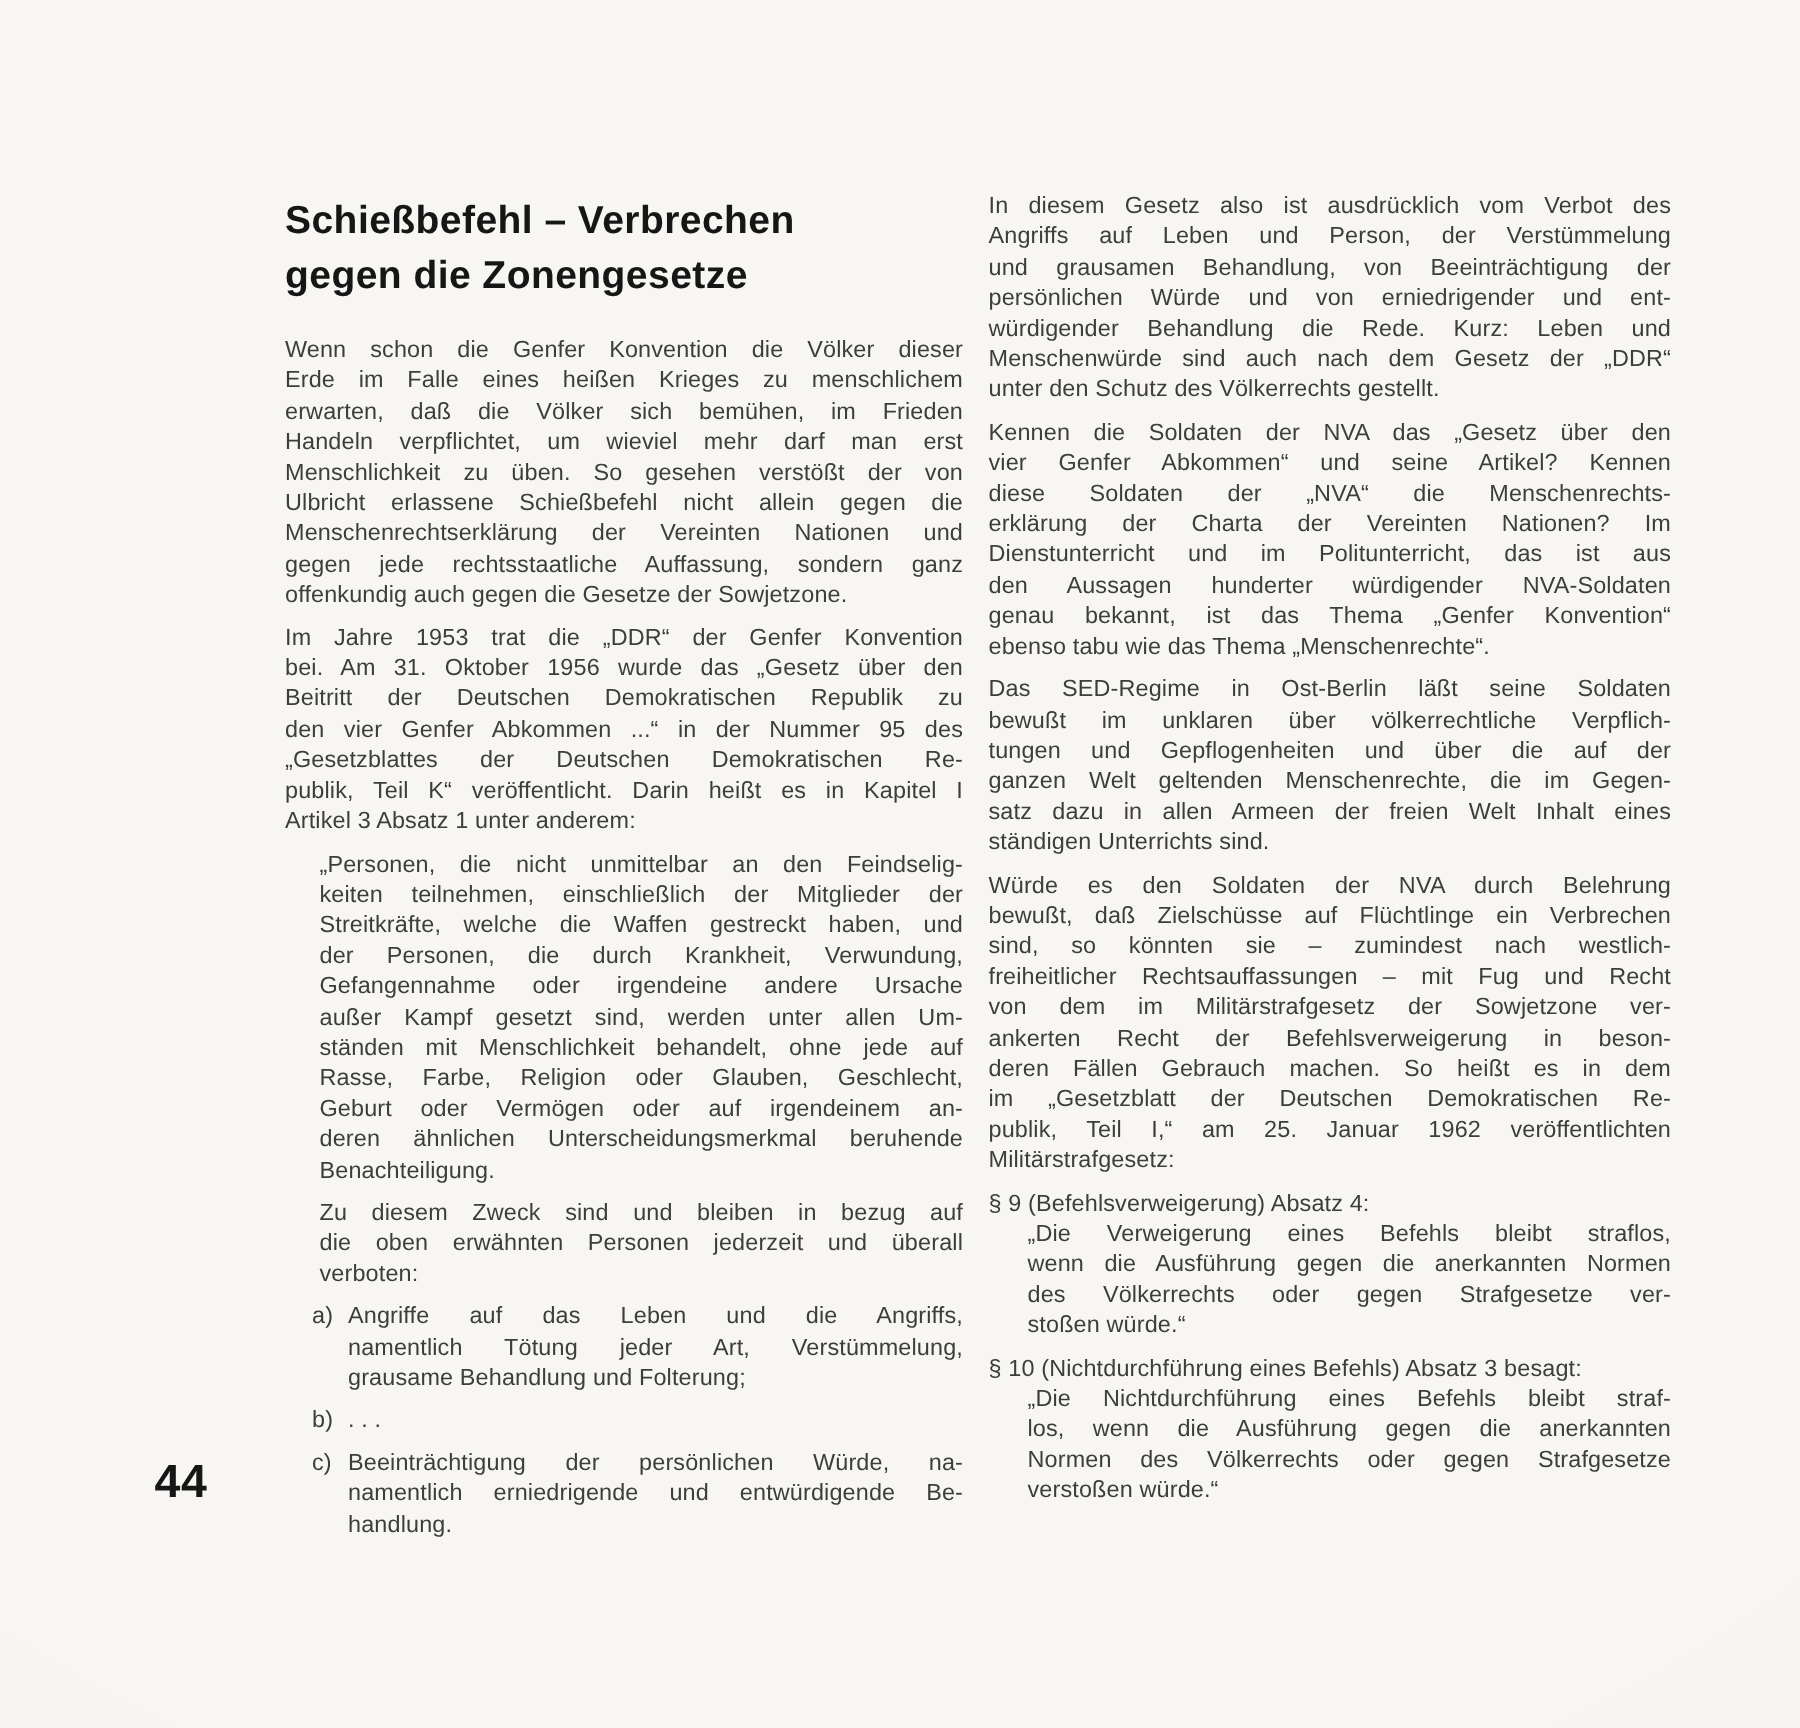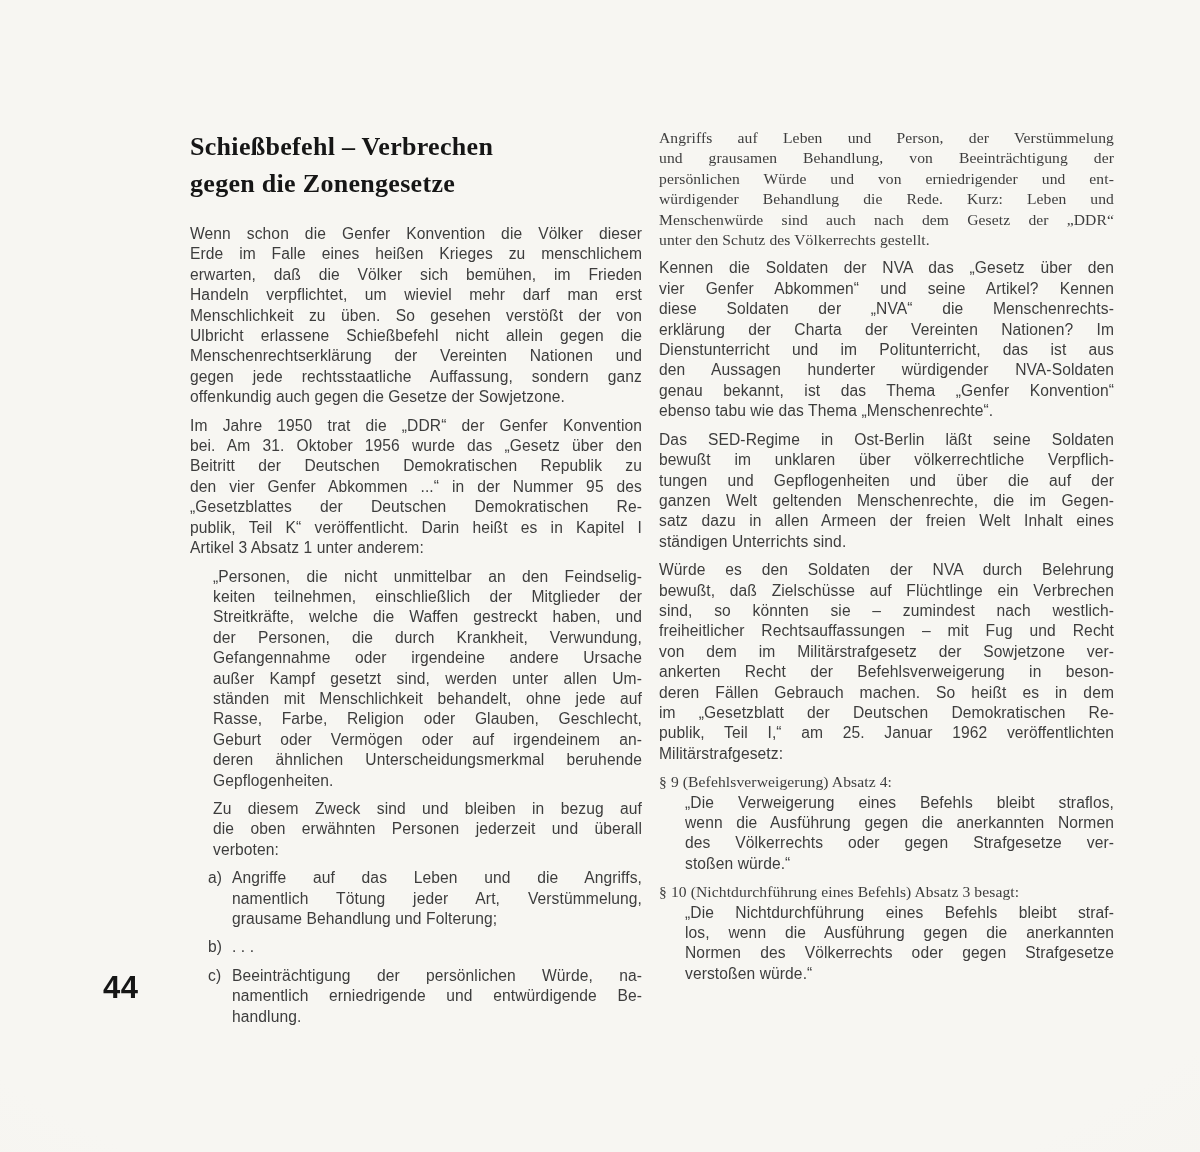--- a/index.html
+++ b/index.html
@@ -19,42 +19,42 @@
     top: 128px;
     font-size: 15.6px;
     line-height: 20.4px;
     color: var(--ink, #3d3d3d);
     letter-spacing: 0.1px;
   }
   .col-left  { left: 190px; width: 452px; }
   .col-right { left: 659px; width: 455px; }
 
   .block { margin-top: 8px; }
-  .block:first-child { margin-top: 0; font-family: Liberation Serif, serif; }
+  .block:first-child { margin-top: 0; }
 
   .block.title { margin-bottom: 22px; }
   .block.title .ln {
     font-size: 26px;
     line-height: 37px;
     font-weight: 700;
     color: var(--title-ink, #161616);
     letter-spacing: 0.3px;
     text-align: left; text-align-last: left;
   }
 
   .ln { text-align: justify; text-align-last: justify; }
   .ln.last { text-align-last: left; }
 
   .block.inset { padding-left: 23px; }
 
   .block.item { position: relative; padding-left: 42px; }
   .block.item .marker { position: absolute; left: 18px; top: 0; }
 
   .block.law { padding-left: 26px; }
-  .block.law .hdr { text-indent: -26px; margin-bottom: 0; font-family: Liberation Serif, serif; }
+  .block.law .hdr { text-indent: -26px; margin-bottom: 0; }
 
   .pagenum {
     position: absolute;
     left: 103px; top: 970px;
     font-size: 31px;
     font-weight: 700;
     letter-spacing: 0.5px;
     color: var(--title-ink, #161616);
   }
 </style>
@@ -72,40 +72,40 @@
         <div class="ln">Erde im Falle eines heißen Krieges zu menschlichem</div>
         <div class="ln">erwarten, daß die Völker sich bemühen, im Frieden</div>
         <div class="ln">Handeln verpflichtet, um wieviel mehr darf man erst</div>
         <div class="ln">Menschlichkeit zu üben. So gesehen verstößt der von</div>
         <div class="ln">Ulbricht erlassene Schießbefehl nicht allein gegen die</div>
         <div class="ln">Menschenrechtserklärung der Vereinten Nationen und</div>
         <div class="ln">gegen jede rechtsstaatliche Auffassung, sondern ganz</div>
         <div class="ln last">offenkundig auch gegen die Gesetze der Sowjetzone.</div>
       </div>
       <div class="block para">
-        <div class="ln">Im Jahre 1950 trat die „DDR“ der Genfer Konvention</div>
+        <div class="ln">Im Jahre 1953 trat die „DDR“ der Genfer Konvention</div>
         <div class="ln">bei. Am 31. Oktober 1956 wurde das „Gesetz über den</div>
         <div class="ln">Beitritt der Deutschen Demokratischen Republik zu</div>
         <div class="ln">den vier Genfer Abkommen ...“ in der Nummer 95 des</div>
         <div class="ln">„Gesetzblattes der Deutschen Demokratischen Re-</div>
         <div class="ln">publik, Teil K“ veröffentlicht. Darin heißt es in Kapitel I</div>
         <div class="ln last">Artikel 3 Absatz 1 unter anderem:</div>
       </div>
       <div class="block inset">
         <div class="ln">„Personen, die nicht unmittelbar an den Feindselig-</div>
         <div class="ln">keiten teilnehmen, einschließlich der Mitglieder der</div>
         <div class="ln">Streitkräfte, welche die Waffen gestreckt haben, und</div>
         <div class="ln">der Personen, die durch Krankheit, Verwundung,</div>
         <div class="ln">Gefangennahme oder irgendeine andere Ursache</div>
         <div class="ln">außer Kampf gesetzt sind, werden unter allen Um-</div>
         <div class="ln">ständen mit Menschlichkeit behandelt, ohne jede auf</div>
         <div class="ln">Rasse, Farbe, Religion oder Glauben, Geschlecht,</div>
         <div class="ln">Geburt oder Vermögen oder auf irgendeinem an-</div>
         <div class="ln">deren ähnlichen Unterscheidungsmerkmal beruhende</div>
-        <div class="ln last">Gepflogenheiten.</div>
+        <div class="ln last">Benachteiligung.</div>
       </div>
       <div class="block inset">
         <div class="ln">Zu diesem Zweck sind und bleiben in bezug auf</div>
         <div class="ln">die oben erwähnten Personen jederzeit und überall</div>
         <div class="ln last">verboten:</div>
       </div>
       <div class="block item">
         <span class="marker">a)</span>
         <div class="ln">Angriffe auf das Leben und die Angriffs,</div>
         <div class="ln">namentlich Tötung jeder Art, Verstümmelung,</div>
@@ -117,20 +117,21 @@
       </div>
       <div class="block item">
         <span class="marker">c)</span>
         <div class="ln">Beeinträchtigung der persönlichen Würde, na-</div>
         <div class="ln">namentlich erniedrigende und entwürdigende Be-</div>
         <div class="ln last">handlung.</div>
       </div>
     </section>
   <section class="col col-right">
       <div class="block para">
+        <div class="ln">In diesem Gesetz also ist ausdrücklich vom Verbot des</div>
         <div class="ln">Angriffs auf Leben und Person, der Verstümmelung</div>
         <div class="ln">und grausamen Behandlung, von Beeinträchtigung der</div>
         <div class="ln">persönlichen Würde und von erniedrigender und ent-</div>
         <div class="ln">würdigender Behandlung die Rede. Kurz: Leben und</div>
         <div class="ln">Menschenwürde sind auch nach dem Gesetz der „DDR“</div>
         <div class="ln last">unter den Schutz des Völkerrechts gestellt.</div>
       </div>
       <div class="block para">
         <div class="ln">Kennen die Soldaten der NVA das „Gesetz über den</div>
         <div class="ln">vier Genfer Abkommen“ und seine Artikel? Kennen</div>

